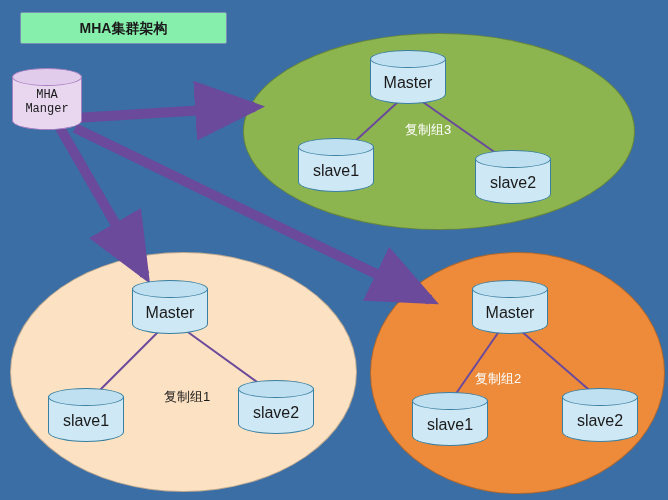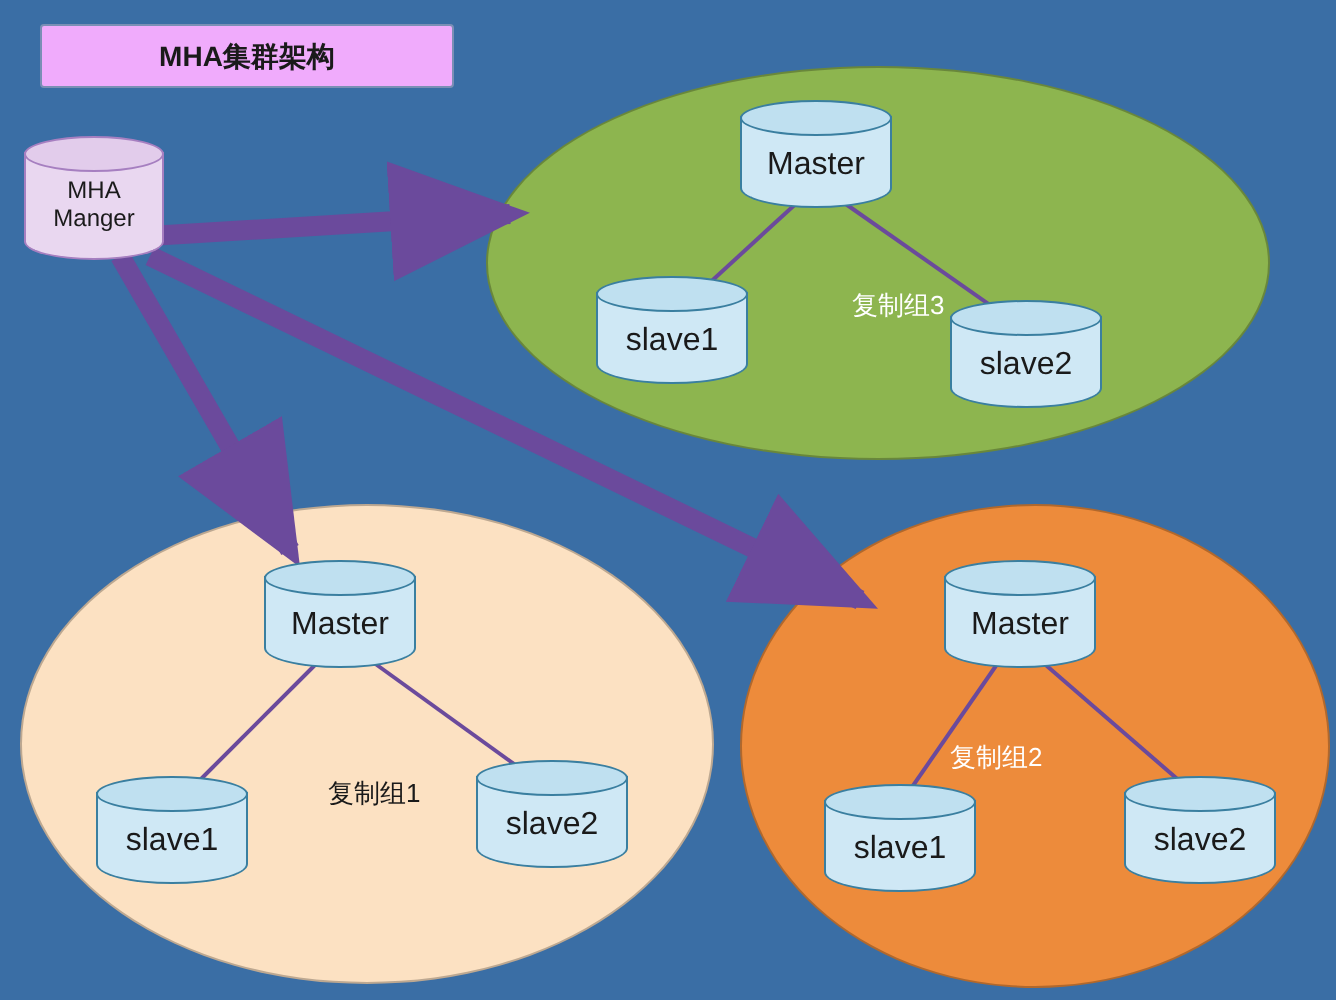--- a/index.html
+++ b/index.html
@@ -11,21 +11,21 @@
     position: relative;
     font-family: Arial, "Microsoft YaHei", sans-serif;
     overflow: hidden;
   }
   .title-box {
     position: absolute;
     left: 20px;
     top: 12px;
     width: 205px;
     height: 30px;
-    background: #f0abfc;
+    background: #86efac;
     border: 1px solid #7a8fb5;
     border-radius: 2px;
     text-align: center;
     line-height: 30px;
     font-size: 14px;
     font-weight: bold;
     color: #1a1a1a;
   }
   .ellipse {
     position: absolute;
@@ -59,21 +59,21 @@
   }
   .cyl .label {
     position: absolute;
     left: 0; right: 0; top: 24px;
     text-align: center;
     font-size: 16px;
     color: #1a1a1a;
   }
   .cyl.manager .body { background: #e9d7f0; border-color: #a67fc0; }
   .cyl.manager .top  { background: #e2cceb; border-color: #a67fc0; }
-  .cyl.manager { width: 70px; height: 62px; }
+  .cyl.manager { width: 70px; height: 62px; font-family: Liberation Mono, monospace; }
   .cyl.manager .label { top: 20px; font-size: 12px; line-height: 14px; }
   .group-label {
     position: absolute;
     font-size: 13px;
     color: #ffffff;
   }
   .group-label.dark { color: #1a1a1a; }
   svg.lines {
     position: absolute;
     left: 0; top: 0;
@@ -126,21 +126,21 @@
 <div class="cyl" style="left:298px; top:138px;">
   <div class="body"></div>
     <div class="top"></div>
   <div class="label">slave1</div>
 </div>
 <div class="cyl" style="left:475px; top:150px;">
   <div class="body"></div>
     <div class="top"></div>
   <div class="label">slave2</div>
 </div>
-<div class="group-label" style="left:405px; top:144px;margin-left:21px;">复制组3</div>
+<div class="group-label" style="left:405px; top:121px;">复制组3</div>
 
 <div class="cyl" style="left:132px; top:280px;">
   <div class="body"></div>
     <div class="top"></div>
   <div class="label">Master</div>
 </div>
 <div class="cyl" style="left:48px; top:388px;">
   <div class="body"></div>
     <div class="top"></div>
   <div class="label">slave1</div>

